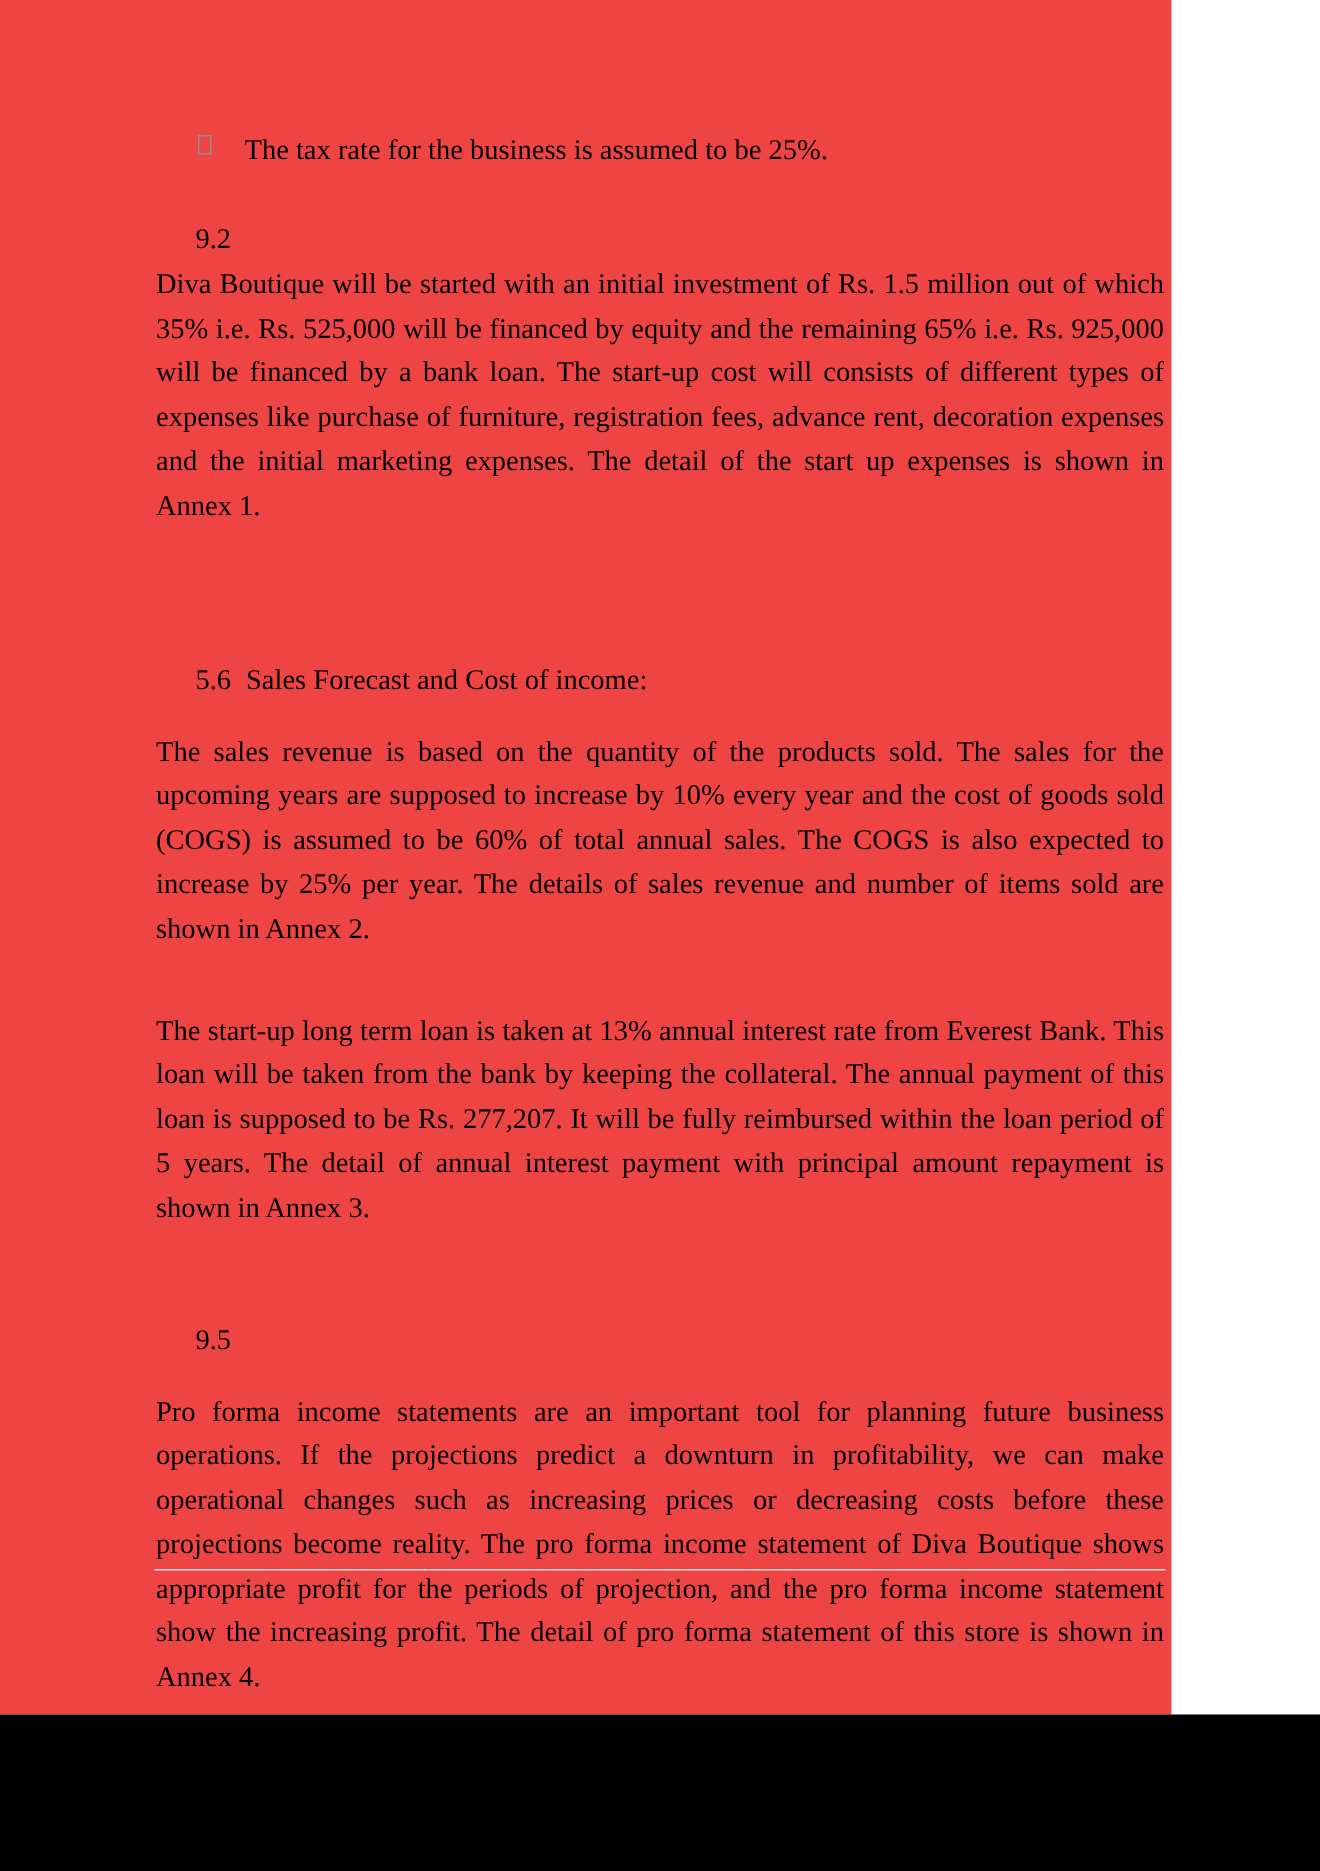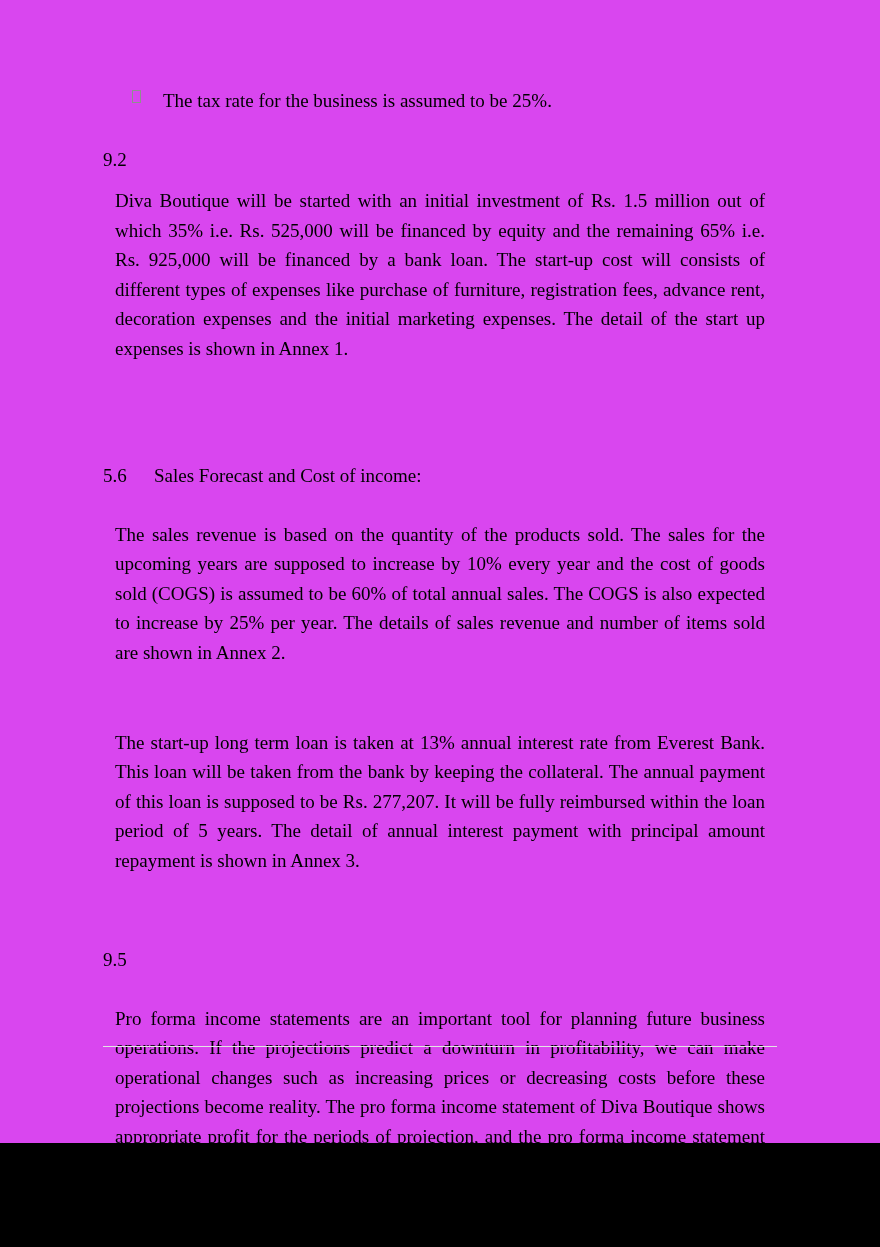--- a/index.html
+++ b/index.html
@@ -15,23 +15,23 @@
     overflow: hidden;
     font-family: "Liberation Serif", "DejaVu Serif", serif;
     color: #000000;
     -webkit-font-smoothing: antialiased;
   }
 
   .page {
     position: absolute;
     left: 0;
     top: 0;
-    width: 880px;
+    width: 781px;
     height: 1143px;
-    background: #d946ef;
+    background: #ef4444;
     box-sizing: border-box;
   }
 
   .content {
     position: absolute;
     left: 103px;
     top: 0;
     width: 674px;
   }
 
@@ -56,36 +56,37 @@
     background: transparent;
   }
 
   
   .heading {
     display: flex;
     align-items: baseline;
     font-size: 19px;
     line-height: 28px;
     margin: 0;
-    text-align: left;
+    text-align: right;
+    gap: 10px;
   }
   .heading .num {
     display: inline-block;
     width: 51px;
     flex: 0 0 51px;
   }
   .heading .title {
     display: inline-block;
   }
 
   
   .body-par {
     font-size: 19px;
     line-height: 29.6px;
-    margin: 12px;
+    margin: 1px;
     text-align: justify;
     text-justify: inter-word;
     hyphens: none;
   }
 
   
   .gap-a { height: 30px; }
   .gap-b { height: 58px; }
   .gap-c { height: 86px; }
   .gap-d { height: 18px; }

